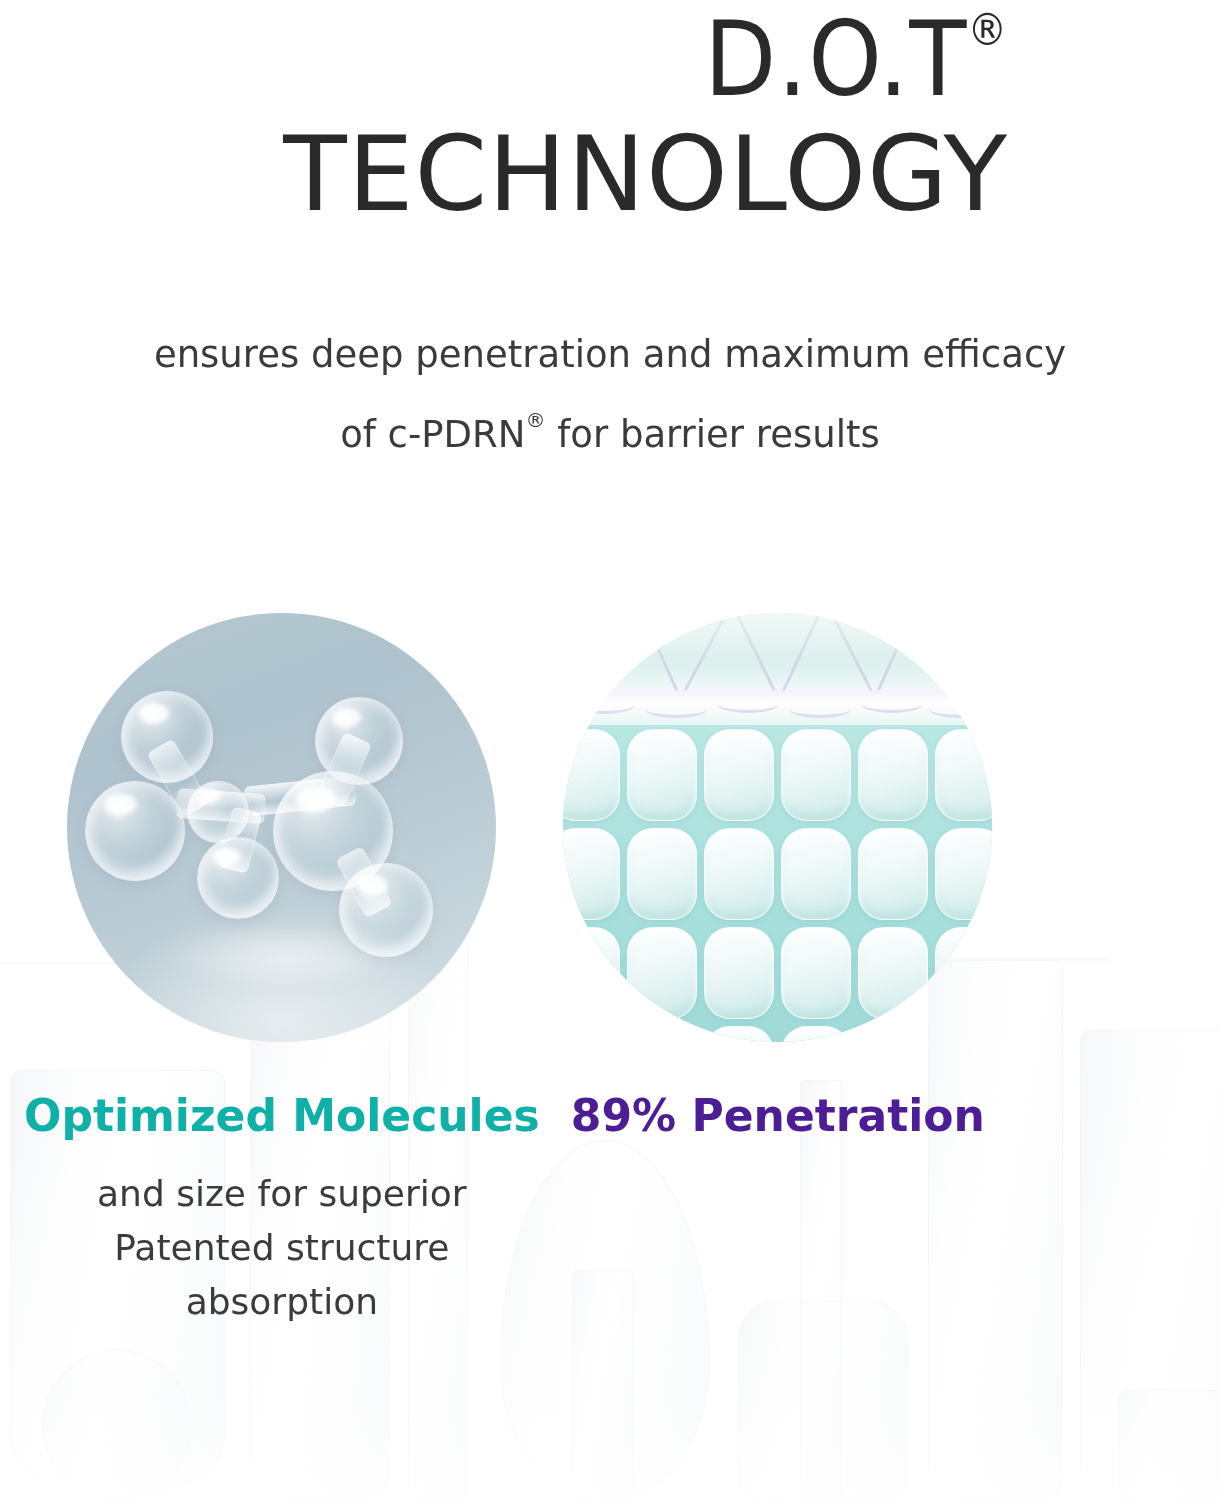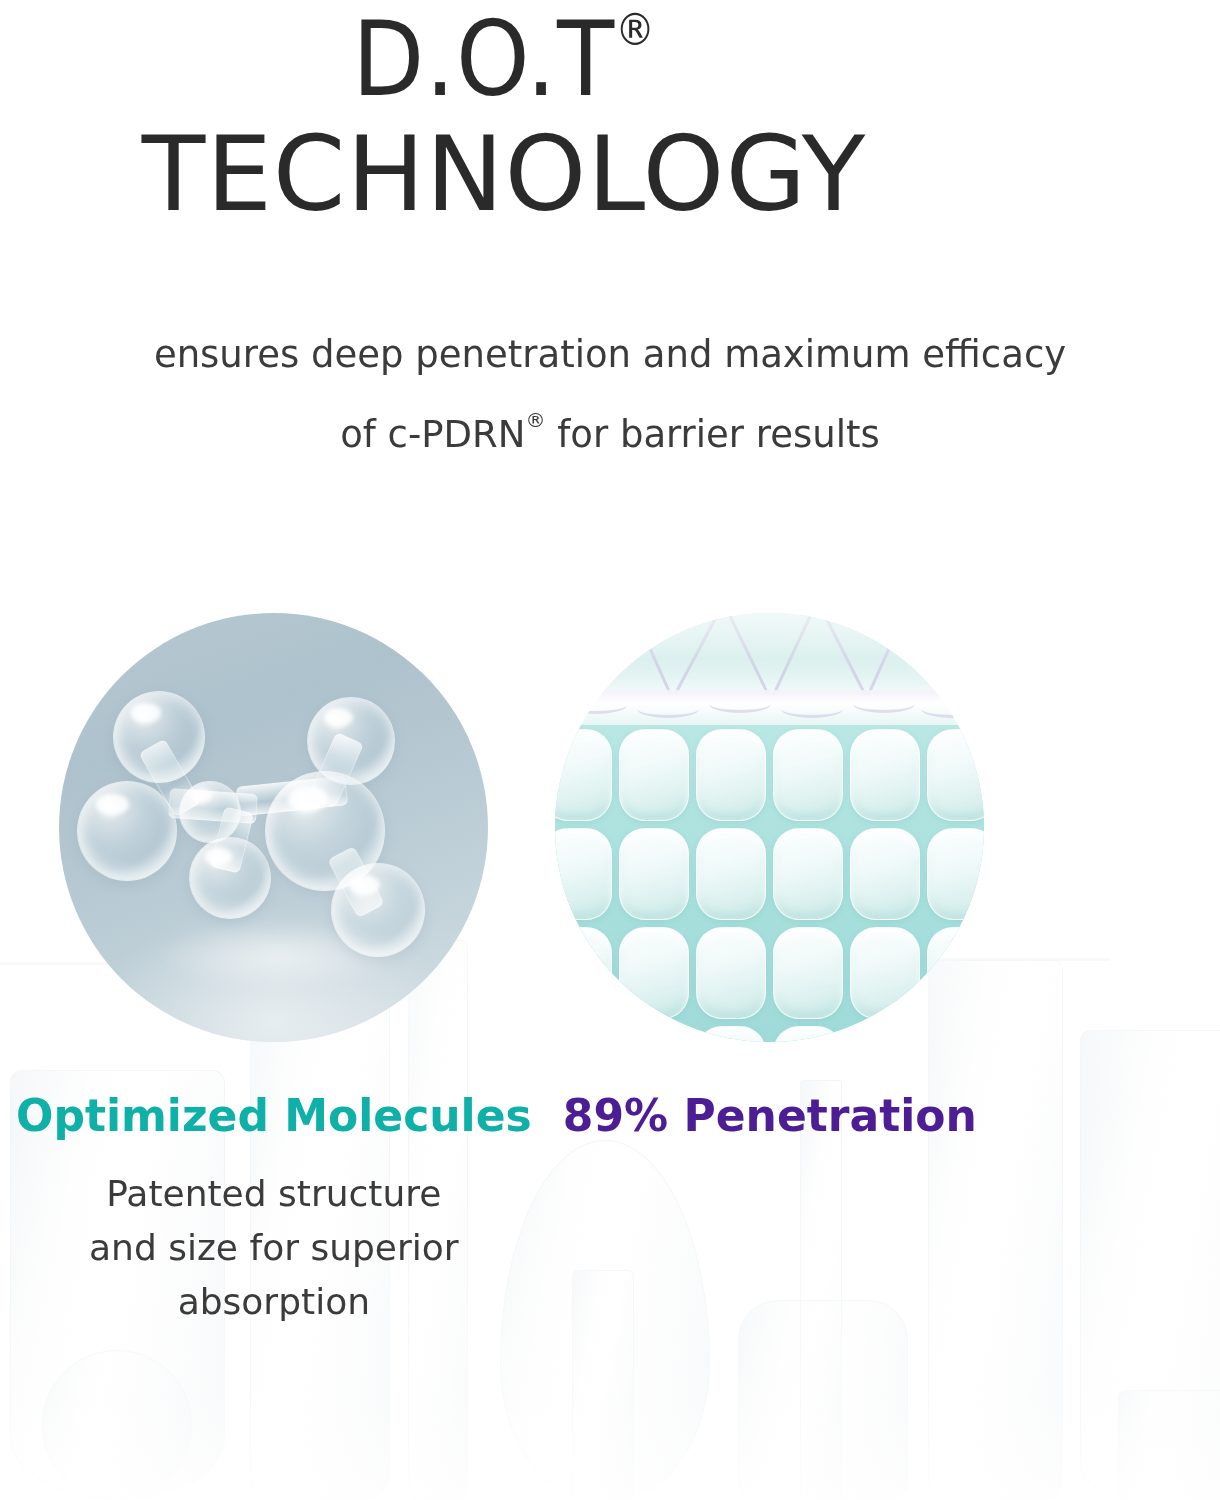--- a/index.html
+++ b/index.html
@@ -67,21 +67,21 @@
       rgba(255,255,255,0.72) 14%,
       rgba(255,255,255,0.55) 45%,
       rgba(255,255,255,0.72) 85%,
       rgba(255,255,255,0.95) 100%);
   }
 
   
   .title-block {
     position:absolute;
     left:0; top:0; width:1008px;
-    text-align:center;
+    text-align:right;
     z-index:5;
   }
   .title-line1 {
     font-size:104px;
     line-height:118px;
     letter-spacing:1px;
     font-weight:400;
     color:#2a2a2a;
     font-family:"DejaVu Sans", sans-serif;
     font-stretch:condensed;
@@ -120,21 +120,21 @@
   .subcopy .reg {
     font-size:20px;
     vertical-align:super;
     position:relative;
     top:-7px;
   }
 
   
   .features {
     position:absolute;
-    left:0; top:613px;
+    left:8px; top:613px;
     width:1008px;
     z-index:5;
     display:flex;
     padding-left:16px;
   }
   .feature {
     width:610px;
     display:flex;
     flex-direction:column;
     align-items:center;
@@ -352,22 +352,22 @@
         <div class="atom" style="left:120px; top:168px; width:62px; height:62px;"></div>
         <div class="atom" style="left:130px; top:224px; width:82px; height:82px;"></div>
         <div class="atom" style="left:248px; top:84px;  width:88px; height:88px;"></div>
         <div class="atom" style="left:206px; top:158px; width:120px;height:120px;"></div>
         <div class="atom" style="left:272px; top:250px; width:94px; height:94px;"></div>
       </div>
 
       <div class="feature-heading" style="color:#0fb0a7;">Optimized Molecules</div>
 
       <div class="feature-caption">
+        <div>and size for superior</div>
         <div>Patented structure</div>
-        <div>and size for superior</div>
         <div>absorption</div>
       </div>
     </div>
 
     <div class="feature">
       <div class="circle">
         <div class="skin-bg"></div>
 
         <div class="skin-top">
           <div class="dna" style="left:44px;  transform:rotate(26deg);"></div>

